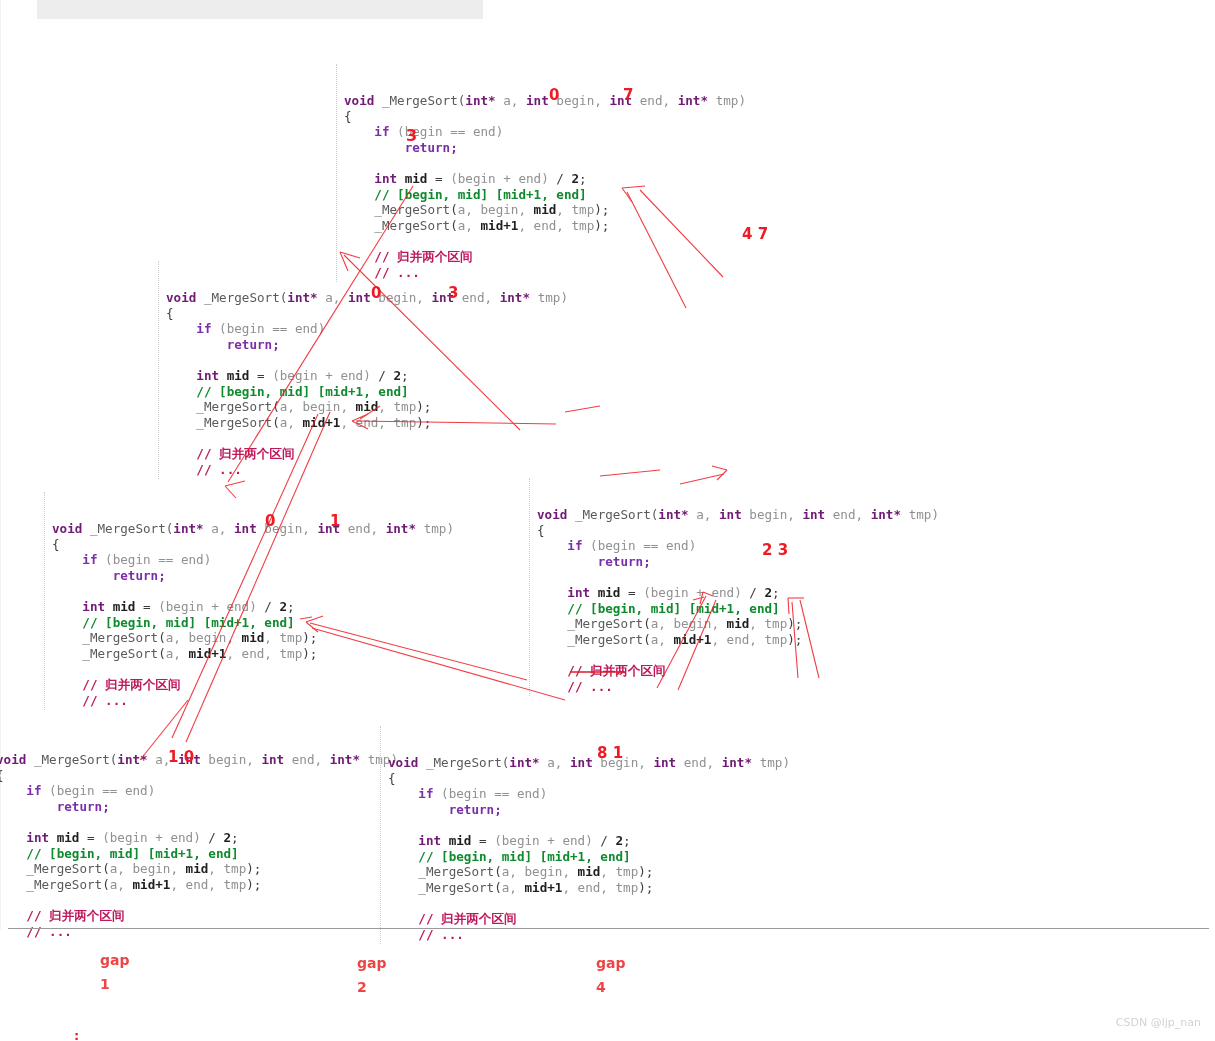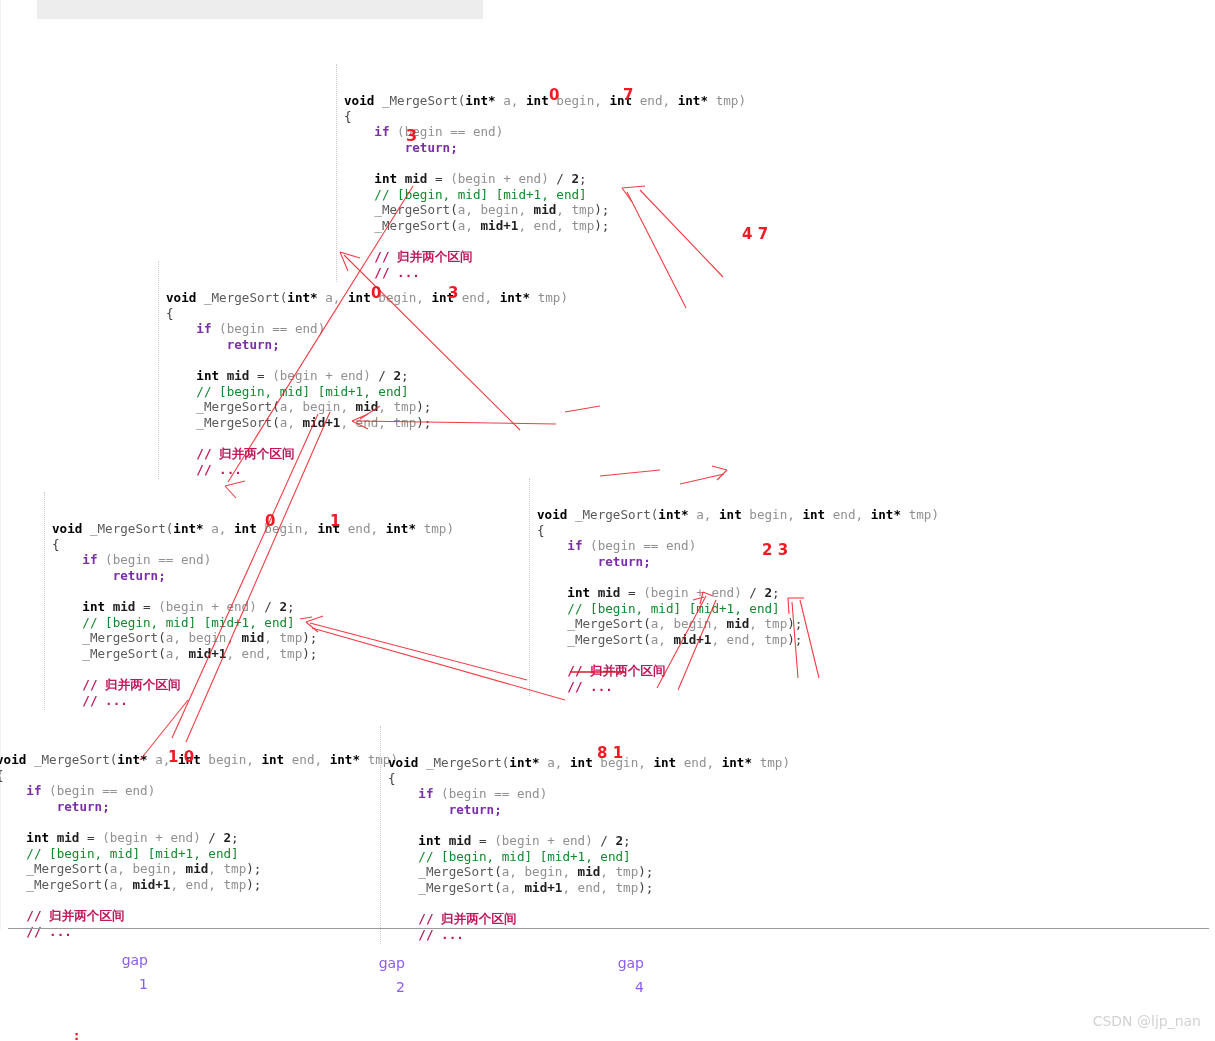--- a/index.html
+++ b/index.html
@@ -40,47 +40,47 @@
   }
   .code-block .ln { display: block; height: 15.6px; }
   .code-block .gutter {
     position: absolute;
     left: -8px; top: 2px;
     width: 1px; height: 100%;
     border-left: 1px dotted #cdcdcd;
   }
 
   
-  .kw   { color: #000000; font-weight: bold; }   
+  .kw   { color: #701a75; font-weight: bold; }   
   .kw2  { color: #7a2fa8; font-weight: bold; }   
   .id   { color: #909090; }                      
   .fn   { color: #5a5a5a; text-align: center; }                      
   .pn   { color: #3b3b3b; }                      
   .num  { color: #1f1f1f; font-weight: bold; margin-top: 28px; }   
   .cmt  { color: #be185d; font-weight: bold; }                      
-  .cmtb { color: #0f8a2e; font-weight: normal; }
+  .cmtb { color: #0f8a2e; font-weight: bold; }
 
   
   .annot {
     position: absolute;
     color: #ee1b24;
     font-family: "DejaVu Sans", sans-serif;
     font-size: 15px;
     font-weight: bold;
     white-space: pre;
   }
   .annot.big { font-size: 16px; }
 
   .gap-label {
     position: absolute;
-    color: #8b5cf6;
+    color: #ef4444;
     font-family: "DejaVu Sans", sans-serif;
     font-size: 14px;
-    font-weight: normal;
-    text-align: right;
+    font-weight: bold;
+    text-align: left;
     white-space: pre;
   }
 
   
   #arrow-layer {
     position: absolute;
     left: 0; top: 0;
     width: 1215px; height: 1041px;
     pointer-events: none;
   }
@@ -92,21 +92,21 @@
     width: 1201px; height: 0;
     border-top: 1px solid #9a9a9a;
   }
 
   
   .watermark {
     position: absolute;
     right: 14px; bottom: 12px;
     color: #d2d2d2;
     font-family: "DejaVu Sans", sans-serif;
-    font-size: 14px;
+    font-size: 11px;
     white-space: pre;
   }
 
   
   .stray {
     position: absolute;
     color: #ee1b24;
     font-family: "DejaVu Sans", sans-serif;
     font-size: 13px;
     font-weight: bold;

